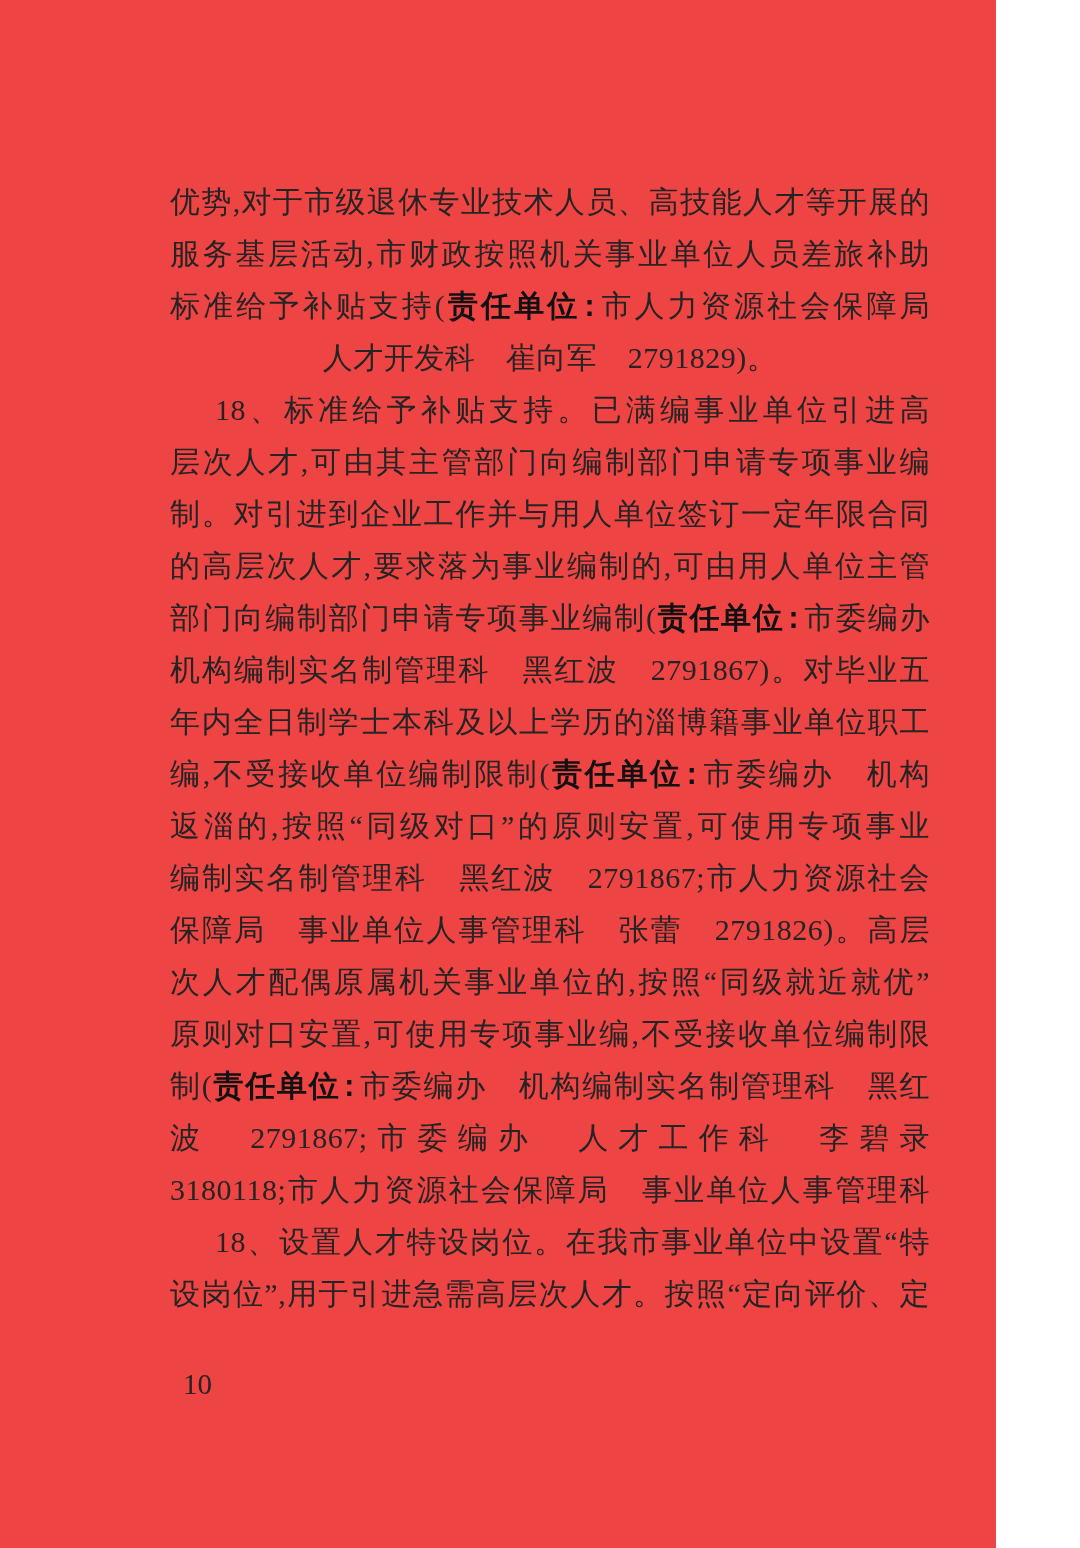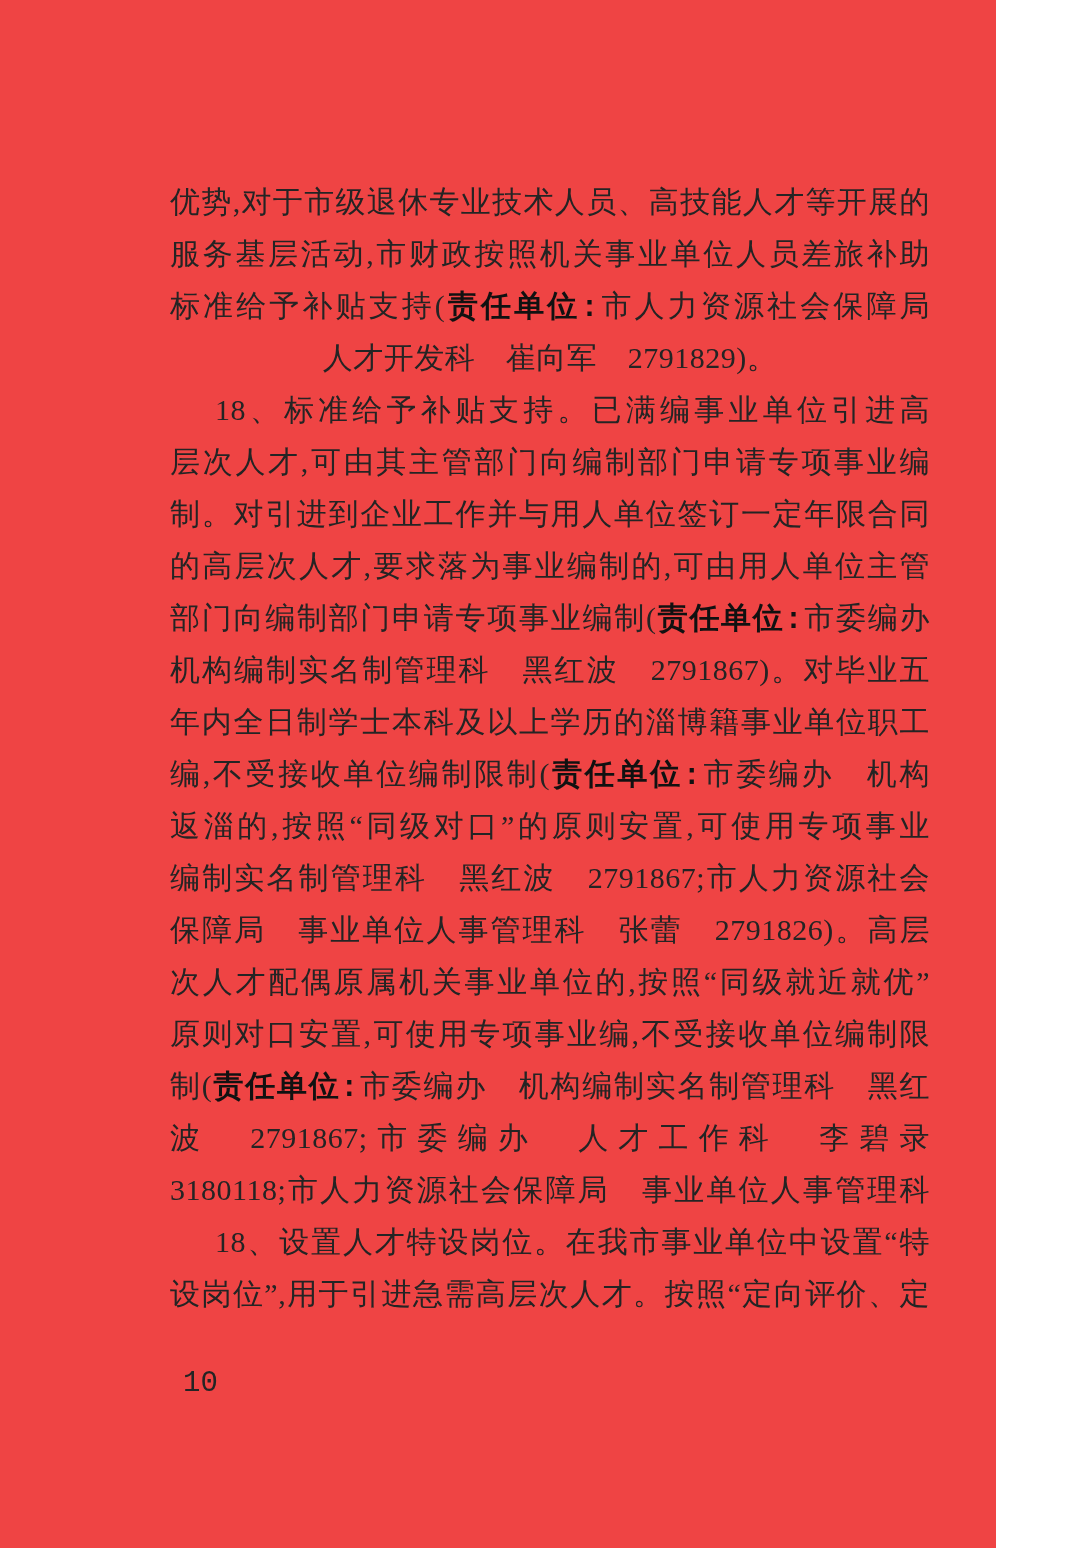--- a/index.html
+++ b/index.html
@@ -45,21 +45,21 @@
     color: #111111;
   }
   .seg-unit-name {
   }
   .page-number {
     position: absolute;
     left: 183px;
     top: 1364px;
     height: 40px;
     line-height: 40px;
-    font-family: Liberation Mono, monospace;
+    font-family: Liberation Serif, serif;
     font-size: 29px;
     color: #242424;
   }
 </style>
 </head>
 <body>
 
 <div class="page">
   <div class="text-block" id="text-block">
       <div class="para">

